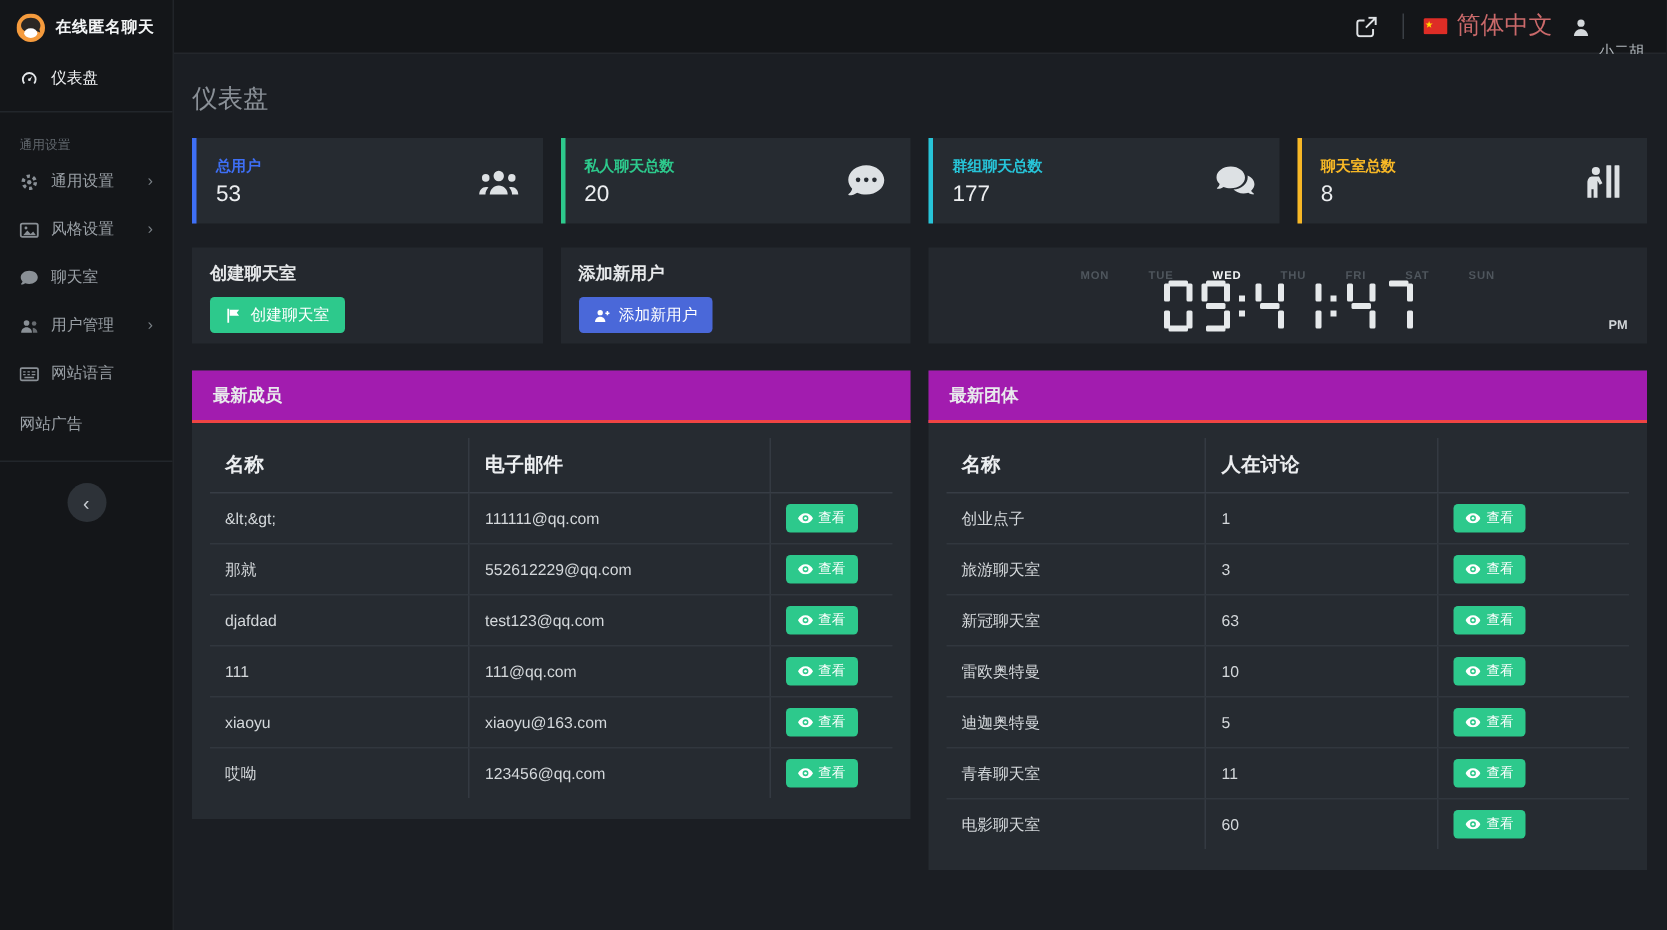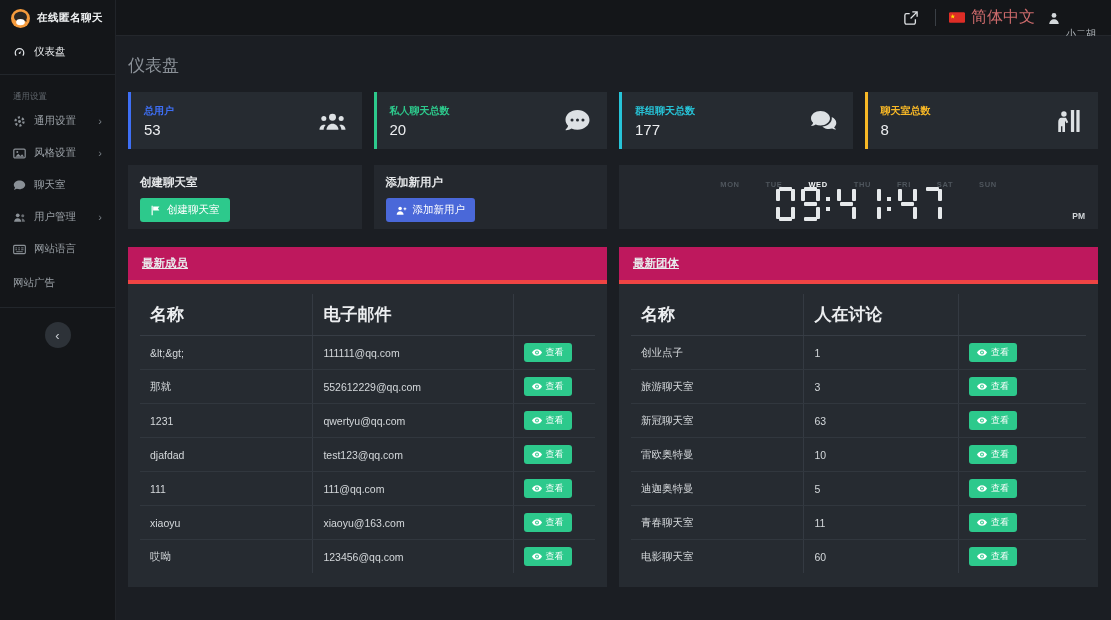--- a/index.html
+++ b/index.html
@@ -79,25 +79,25 @@
   .sg-e { left:0; bottom:2px; width:4px; height:12px; }
   .sg-c { right:0; bottom:2px; width:4px; height:12px; }
   .scolon { position:relative; width:5px; height:34px; }
   .scolon i { position:absolute; left:0; width:4px; height:4px; background:#e6e9eb; }
   .scolon i:first-child { top:10px; } .scolon i:last-child { bottom:10px; }
   .clock-meridiem { position:absolute; right:13px; bottom:8px; font-size:8.5px; font-weight:bold; color:#d2d6d9; }
 
   
   .tables-row { margin-top:18px; display:grid; grid-template-columns:calc(50% - 6px) calc(50% - 6px); gap:12px; align-items:start; }
   .panel { background:#262b31; }
-  .panel-header { padding:9px 14px; background:#be185d; border-bottom:4px solid #ef4444;
-    font-size:11.5px; font-weight:bold; color:#e8eaec;text-decoration:underline; }
+  .panel-header { padding:9px 14px; background:#a21caf; border-bottom:2px solid #ef4444;
+    font-size:11.5px; font-weight:bold; color:#e8eaec; }
   .panel-body { padding:10px 12px 14px; }
   table { width:100%; border-collapse:collapse; table-layout:fixed; }
-  th { text-align:left; font-size:17px; color:#eceef0; padding:9px 10px; border-bottom:1px solid #373d45; }
+  th { text-align:left; font-size:13px; color:#eceef0; padding:9px 10px; border-bottom:1px solid #373d45; }
   td { font-size:10.5px; color:#d4d8db; padding:7px 10px; border-bottom:1px solid #313archive archived;}
   td { border-bottom:1px solid #31373e; }
   th:not(:last-child), td:not(:last-child) { border-right:1px solid #343a42; }
   tr:last-child td { border-bottom:none; }
   .view-btn { display:inline-flex; align-items:center; gap:4px; background:#2dc98c; color:#fff;
     border:none; border-radius:3px; font-size:9px; padding:3px 8px; cursor:pointer; font-family:inherit; }
   .view-btn svg { width:10px; height:7px; }
 </style>
 </head>
 <body>
@@ -385,33 +385,20 @@
                         <span style="display: flex;">
                           <svg viewBox="0 0 18 12">
                             <path fill="currentColor" fill-rule="evenodd" d="M9 0C5 0 1.7 2.4 0 6c1.7 3.6 5 6 9 6s7.3-2.4 9-6c-1.7-3.6-5-6-9-6zm0 9.5A3.5 3.5 0 1 1 9 2.5a3.5 3.5 0 0 1 0 7z"></path>
                             <circle cx="9" cy="6" r="1.6" fill="currentColor"></circle>
                           </svg>
                         </span>
                         <span>查看</span>
                       </button></td>
                   </tr>
                   <tr>
-                    <td>1231</td>
-                    <td>qwertyu@qq.com</td>
-                    <td><button class="view-btn">
-                        <span style="display: flex;">
-                          <svg viewBox="0 0 18 12">
-                            <path fill="currentColor" fill-rule="evenodd" d="M9 0C5 0 1.7 2.4 0 6c1.7 3.6 5 6 9 6s7.3-2.4 9-6c-1.7-3.6-5-6-9-6zm0 9.5A3.5 3.5 0 1 1 9 2.5a3.5 3.5 0 0 1 0 7z"></path>
-                            <circle cx="9" cy="6" r="1.6" fill="currentColor"></circle>
-                          </svg>
-                        </span>
-                        <span>查看</span>
-                      </button></td>
-                  </tr>
-                  <tr>
                     <td>djafdad</td>
                     <td>test123@qq.com</td>
                     <td><button class="view-btn">
                         <span style="display: flex;">
                           <svg viewBox="0 0 18 12">
                             <path fill="currentColor" fill-rule="evenodd" d="M9 0C5 0 1.7 2.4 0 6c1.7 3.6 5 6 9 6s7.3-2.4 9-6c-1.7-3.6-5-6-9-6zm0 9.5A3.5 3.5 0 1 1 9 2.5a3.5 3.5 0 0 1 0 7z"></path>
                             <circle cx="9" cy="6" r="1.6" fill="currentColor"></circle>
                           </svg>
                         </span>
                         <span>查看</span>

